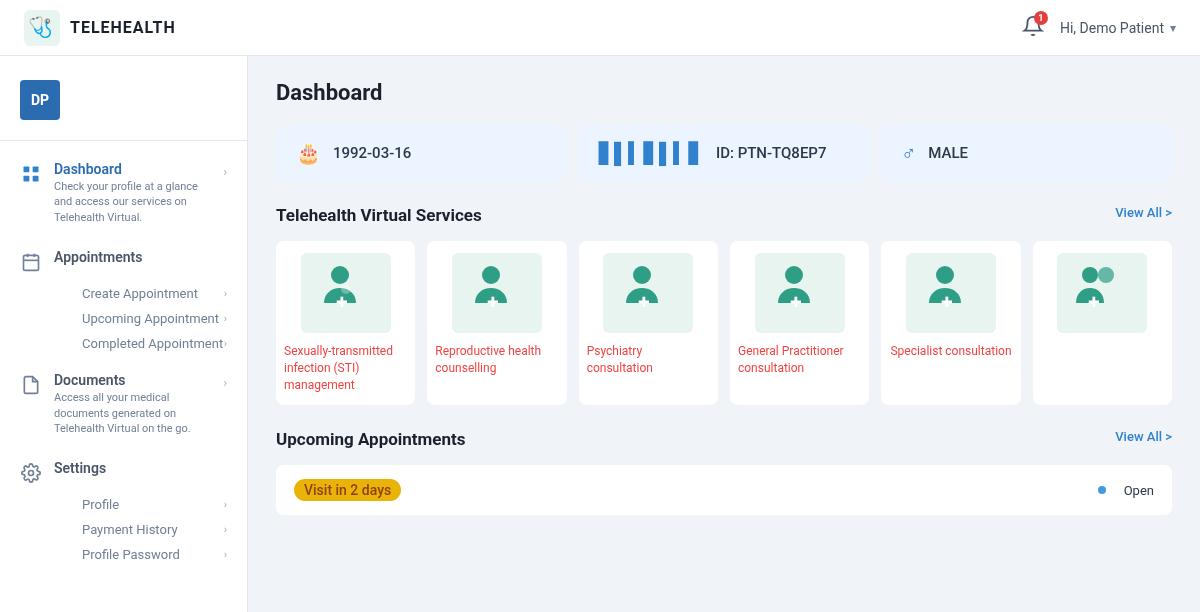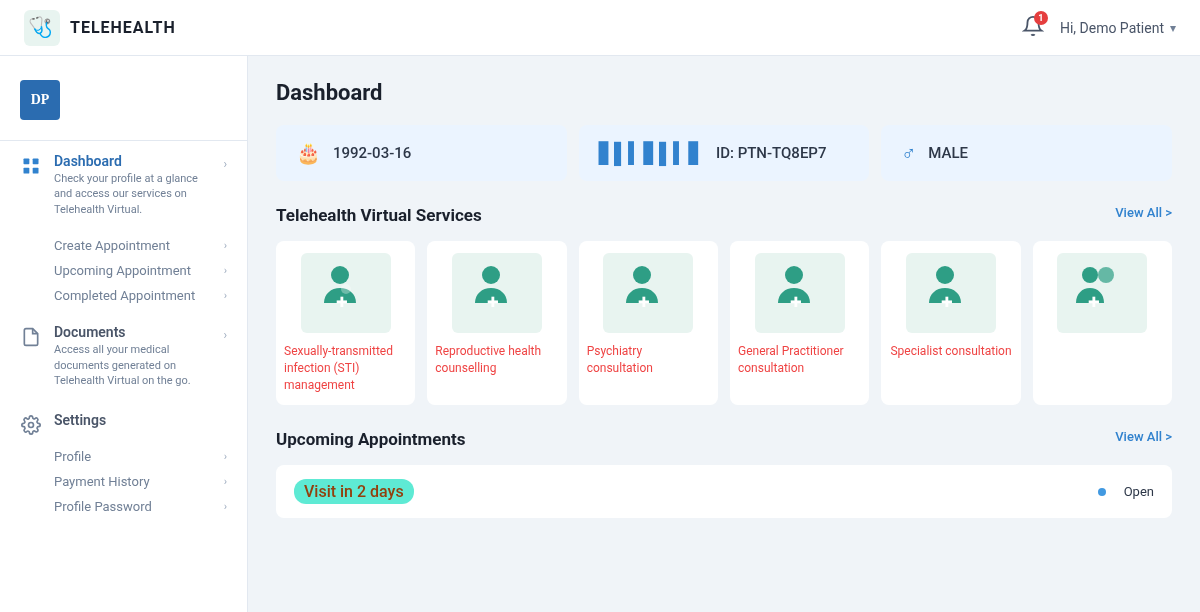--- a/index.html
+++ b/index.html
@@ -79,21 +79,21 @@
       border-right: 1px solid #e2e8f0;
       flex-shrink: 0;
       overflow-y: auto;
       padding: 16px 0;
     }
     .user-info {
       display: flex;
       align-items: center;
       padding: 8px 20px 20px;
       border-bottom: 1px solid #e2e8f0;
-      font-family: Liberation Serif, serif;
+      margin-bottom: 8px;
     }
     .avatar {
       width: 40px;
       height: 40px;
       background: #2b6cb0;
       color: white;
       font-weight: 700;
       font-size: 14px;
       border-radius: 4px;
       display: flex;
@@ -136,20 +136,21 @@
       color: #a0aec0;
       margin-top: 4px;
     }
 
     .nav-sub-item {
       display: flex;
       align-items: center;
       justify-content: space-between;
       padding: 5px 20px 5px 54px;
       cursor: pointer;
+      margin-left: 28px;
     }
     .nav-sub-label { font-size: 13px; color: #718096; }
     .nav-sub-chevron { font-size: 11px; color: #a0aec0; }
 
     
     .main-content {
       flex: 1;
       overflow-y: auto;
       padding: 24px 28px;
       background: #f0f4f8;
@@ -230,23 +231,23 @@
       color: #ef4444;
       text-align: left;
       line-height: 1.4;
     }
 
     
     .doctor-svg { width: 64px; height: 64px; }
 
     
     .upcoming-badge {
-      background: #5eead4;
+      background: #eab308;
       color: #92400e;
-      font-size: 16px;
+      font-size: 14px;
       font-weight: 500;
       padding: 3px 10px;
       border-radius: 12px;
       display: inline-block;
     }
     .open-badge {
       display: flex;
       align-items: center;
       gap: 18px;
       font-size: 13px;
@@ -312,20 +313,33 @@
         </div>
         <div class="nav-content">
           <div class="nav-title">Dashboard</div>
           <div class="nav-desc">Check your profile at a glance and access our services on Telehealth Virtual.</div>
         </div>
         <span class="nav-chevron">›</span>
       </div>
     </div>
 
     <div class="nav-section">
+      <div class="nav-item">
+        <div class="nav-icon">
+          <svg width="20" height="20" viewBox="0 0 24 24" fill="none" stroke="#718096" stroke-width="2">
+            <rect x="3" y="4" width="18" height="18" rx="2" ry="2"></rect>
+            <line x1="16" y1="2" x2="16" y2="6"></line>
+            <line x1="8" y1="2" x2="8" y2="6"></line>
+            <line x1="3" y1="10" x2="21" y2="10"></line>
+          </svg>
+        </div>
+        <div class="nav-content">
+          <div class="nav-title inactive">Appointments</div>
+        </div>
+      </div>
       <div class="nav-sub-item">
         <span class="nav-sub-label">Create Appointment</span>
         <span class="nav-sub-chevron">›</span>
       </div>
       <div class="nav-sub-item">
         <span class="nav-sub-label">Upcoming Appointment</span>
         <span class="nav-sub-chevron">›</span>
       </div>
       <div class="nav-sub-item">
         <span class="nav-sub-label">Completed Appointment</span>

